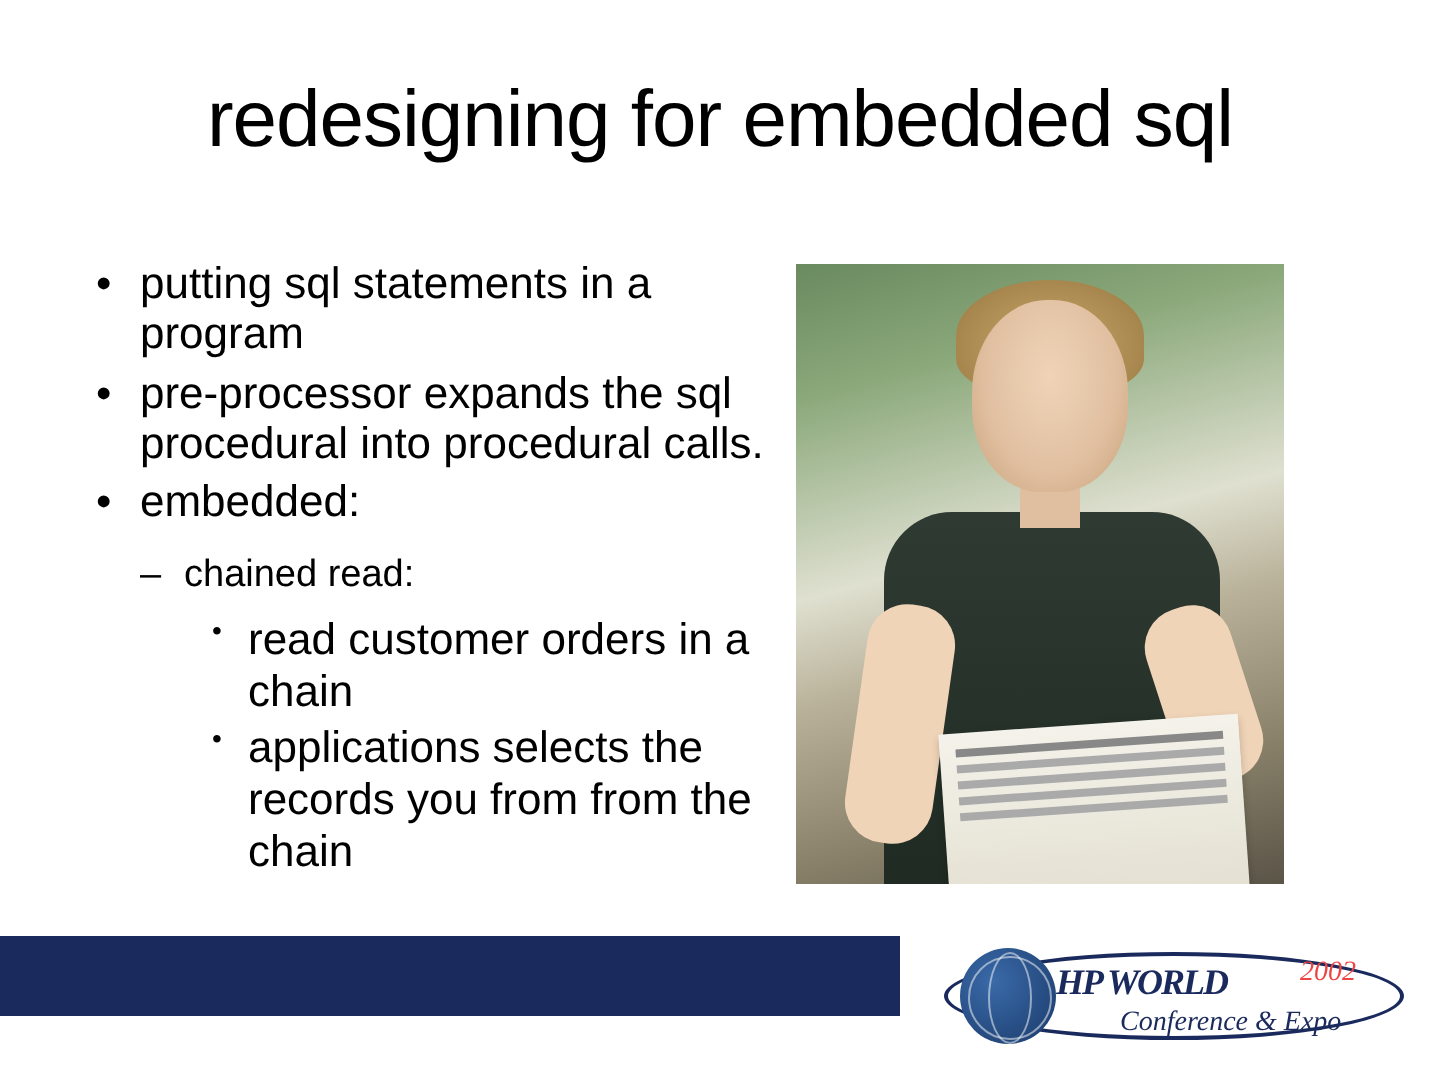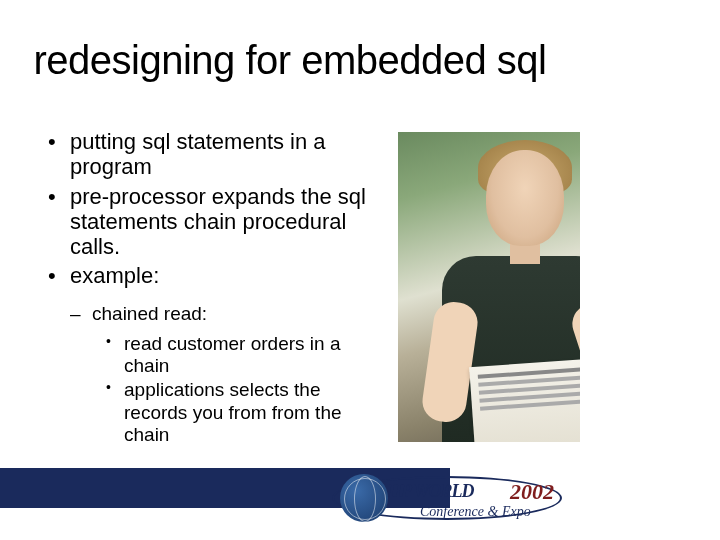--- a/index.html
+++ b/index.html
@@ -1,19 +1,19 @@
 <!DOCTYPE html>
 <html><head>
 <meta charset="utf-8">
 <style>
   * { margin: 0; padding: 0; box-sizing: border-box; }
   html, body { width: 720px; height: 540px; font-family: Arial, Helvetica, sans-serif; background: #fff; color: #000; }
   .slide {
     position: relative;
-    width: 580px;
+    width: 720px;
     height: 540px;
     background: #fff;
     overflow: hidden;
   }
   .title {
     position: absolute;
     top: 38px;
     left: 0;
     width: 100%;
     text-align: center;
@@ -56,21 +56,21 @@
   }
   ul.level2 > li::before {
     content: "–";
     position: absolute;
     left: 0;
     top: 0;
   }
   ul.level3 {
     list-style: none;
     margin-top: 8px;
-    font-size: 19px;
+    font-size: 22px;
     padding-left: 14px;
   }
   ul.level3 > li {
     position: relative;
     padding-left: 18px;
     margin-bottom: 2px;
     line-height: 1.18;
   }
   ul.level3 > li::before {
     content: "•";
@@ -214,24 +214,24 @@
     color: #1a2a5c;
     letter-spacing: -1px;
   }
   .logo .txt-world {
   }
   .logo .txt-year {
     position: absolute;
     left: 178px;
     top: 9px;
     font-family: Georgia, serif;
-    font-size: 22px;
-    font-weight: 700;
+    font-size: 14px;
+    font-weight: 400;
     font-style: italic;
-    color: #7f1d1d;
+    color: #ef4444;
   }
   .logo .txt-sub {
     position: absolute;
     left: 88px;
     top: 34px;
     font-family: 'Brush Script MT', cursive;
     font-size: 14px;
     font-style: italic;
     color: #1a2a5c;
   }
@@ -239,22 +239,22 @@
 </head>
 <body>
 
 <div class="slide">
 
   <h1 class="title">redesigning for embedded sql</h1>
 
   <div class="content">
     <ul class="level1">
       <li><span>putting sql statements in a program</span></li>
-      <li><span>pre-processor expands the sql statements chain procedural calls.</span></li>
-      <li><span>example:</span>
+      <li><span>pre-processor expands the sql procedural into procedural calls.</span></li>
+      <li><span>embedded:</span>
         <ul class="level2">
           <li><span>chained read:</span>
             <ul class="level3">
               <li><span>read customer orders in a chain</span></li>
               <li><span>applications selects the records you from from the chain</span></li>
             </ul>
           </li>
         </ul>
       </li>
     </ul>

